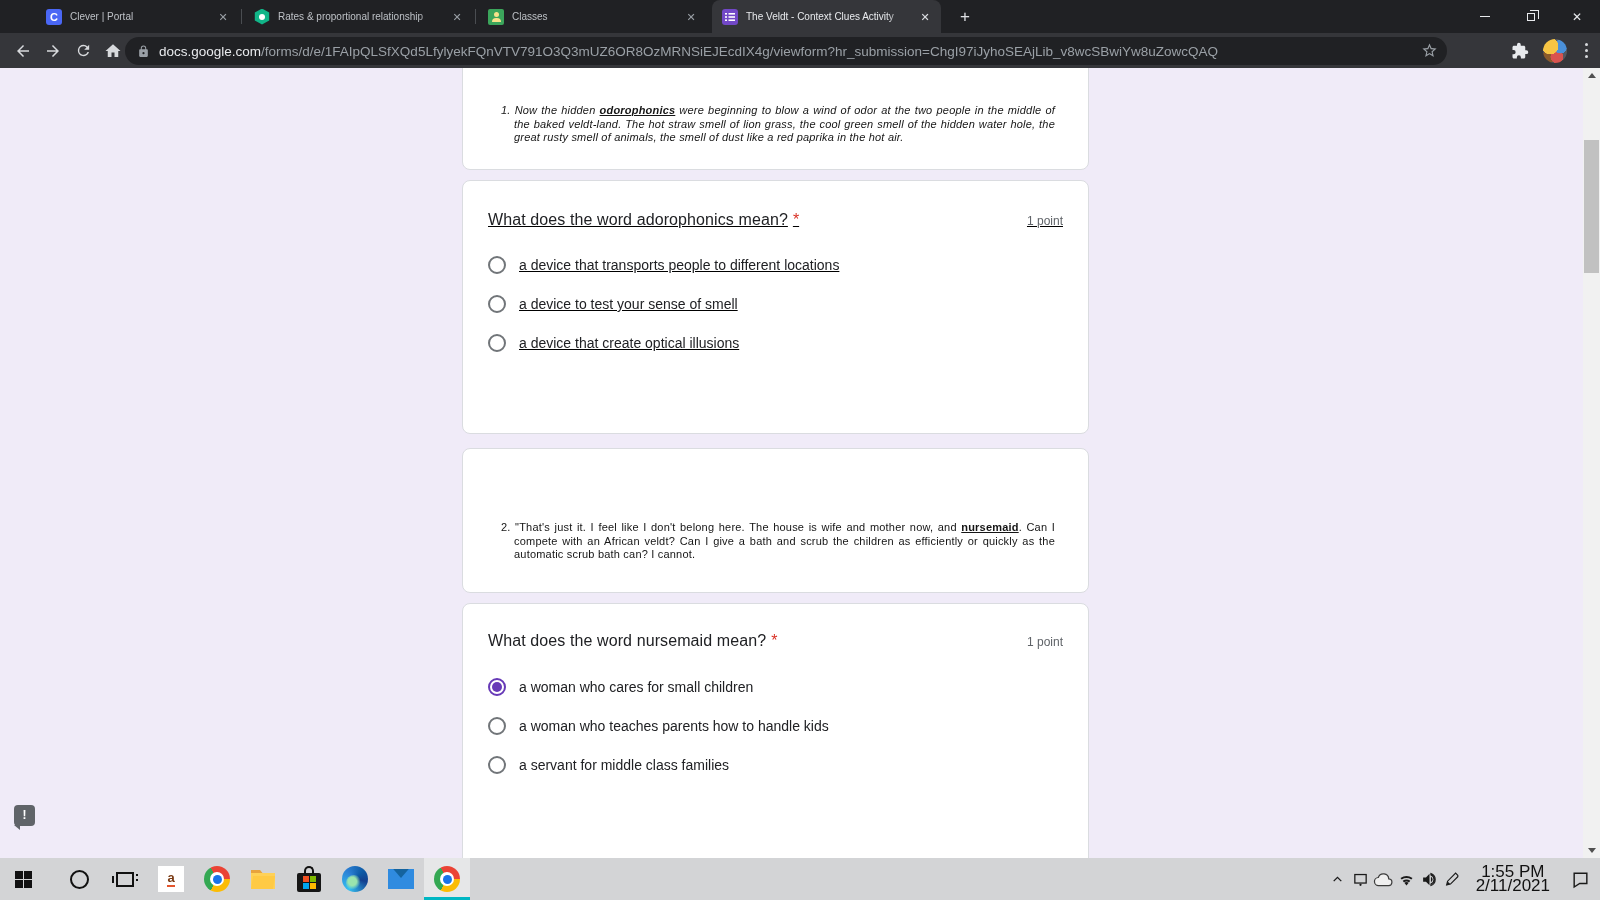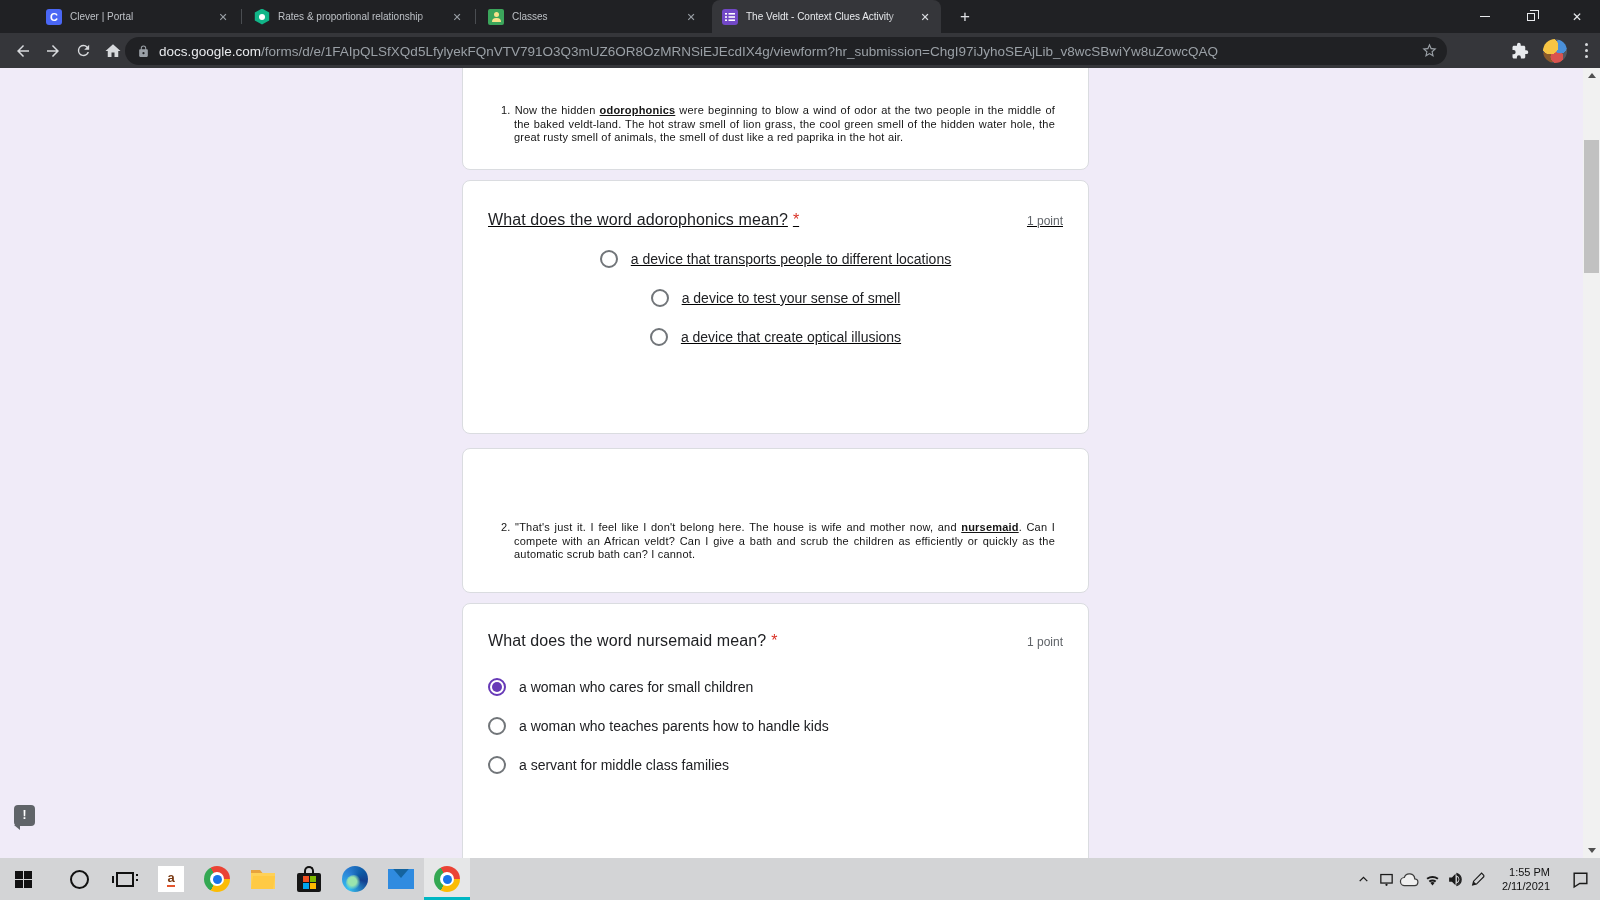--- a/index.html
+++ b/index.html
@@ -99,21 +99,21 @@
   .store-body i:nth-child(3){background:#00a4ef;} .store-body i:nth-child(4){background:#ffb900;}
   .edge-ic { width:26px; height:26px; border-radius:50%; background:conic-gradient(from 210deg, #35c1f1, #2b7fd4 30%, #0c59a4 55%, #123f8f 70%, #35c1f1); position:relative; overflow:hidden; }
   .edge-ic::after { content:""; position:absolute; left:4px; top:9px; width:16px; height:16px; border-radius:50%; background:radial-gradient(circle at 40% 40%, #9be5ad 0 30%, transparent 60%); }
   .mail-ic { width:26px; height:20px; background:#2f8be0; position:relative; overflow:hidden; }
   .mail-ic::before { content:""; position:absolute; left:-6px; top:-13px; width:38px; height:22px; background:#14639e; transform:rotate(0deg); clip-path:polygon(0 0,100% 0,50% 100%); }
   .tb-btn.active-app { background:#e6e7e8; }
   .tb-btn.active-app::after { content:""; position:absolute; left:0; bottom:0; width:46px; height:3px; background:var(--underline,#00b7c3); }
   .tray { margin-left:auto; display:flex; align-items:center; height:42px; }
   .tray-ic { width:23px; height:42px; display:flex; align-items:center; justify-content:center; cursor:pointer; }
   .tray-ic svg { fill:#1a1a1a; }
-  .clock { text-align:right; font-size:11px; color:#111; line-height:14px; padding:0 10px 0 12px; cursor:pointer; }
+  .clock { text-align:center; font-size:17px; color:#111; line-height:14px; padding:0 10px 0 12px; cursor:pointer; }
   .action-center { width:40px; height:42px; display:flex; align-items:center; justify-content:center; cursor:pointer; }
 </style>
 </head>
 <body>
 
 <div class="tabbar">
   <div class="tab" style="left:36px;width:203px;">
     <span class="favicon fav-clever">C</span>
     <span class="tab-title">Clever | Portal</span>
     <span class="tab-close">✕</span>
@@ -205,33 +205,33 @@
     <span class="dots">
         <i></i>
         <i></i>
         <i></i>
       </span>
   </div>
 </div>
 
 <div class="page">
 
-  <div class="card" style="top:-20px;height:122px;padding:55px 33px 0 38px;">
+  <div class="card" style="top:-20px;height:122px;padding:55px 33px 0 38px;font-style:italic;">
     <div class="passage">
       <span>1.</span><span> Now the hidden </span><b>odorophonics</b><span> were beginning to blow a wind of odor at the two people in the middle of the baked veldt-land. The hot straw smell of lion grass, the cool green smell of the hidden water hole, the great rusty smell of animals, the smell of dust like a red paprika in the hot air.</span>
     </div>
   </div>
 
   <div class="card" style="top:112px;height:254px;padding:30px 25px 0 25px;text-decoration:underline;">
     <div class="q-head">
       <span class="q-title">What does the word adorophonics mean?</span>
       <span class="q-req">*</span>
       <span class="q-points">1 point</span>
     </div>
-    <div class="options" style="margin-top:18px;align-items:center;">
+    <div class="options" style="margin-top:24px;">
       <div class="option">
         <span class="radio"></span>
         <span class="option-label">a device that transports people to different locations</span>
       </div>
       <div class="option">
         <span class="radio"></span>
         <span class="option-label">a device to test your sense of smell</span>
       </div>
       <div class="option">
         <span class="radio"></span>

